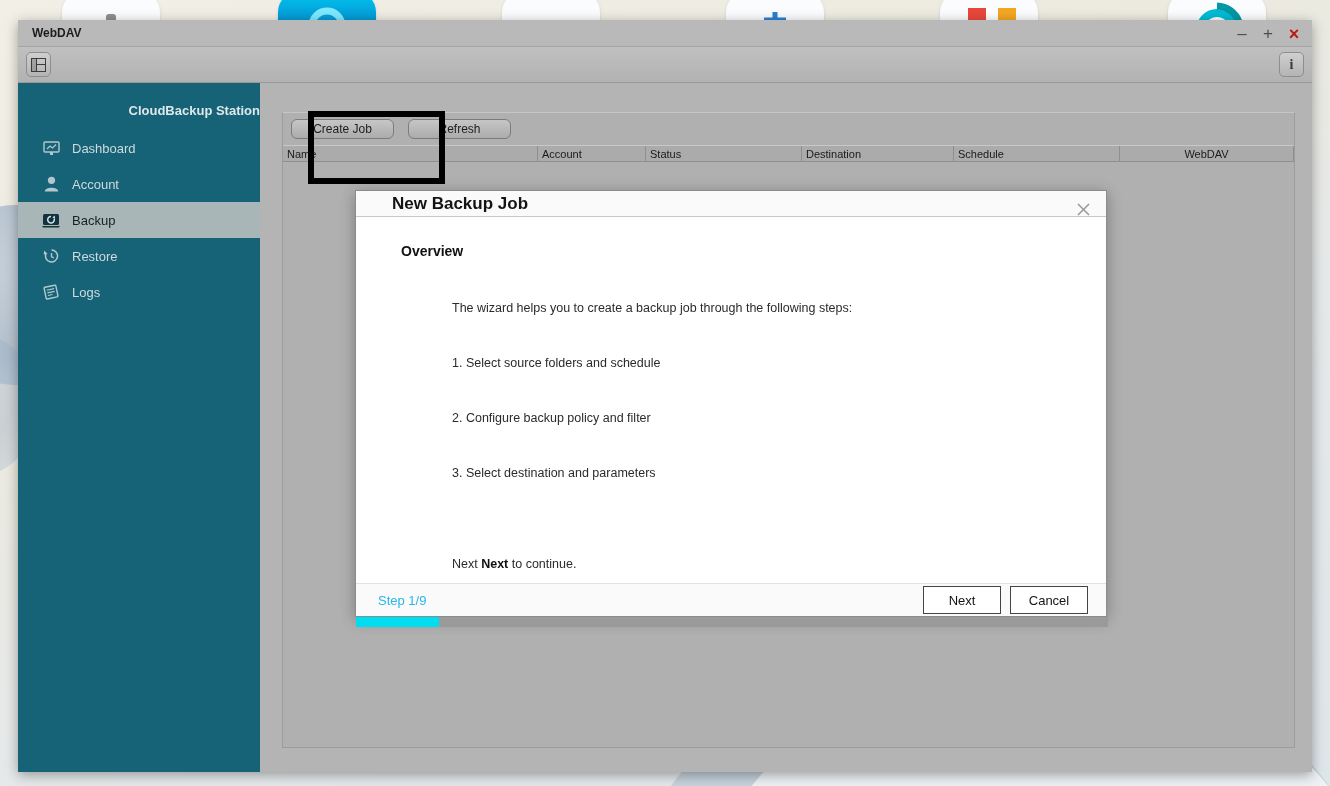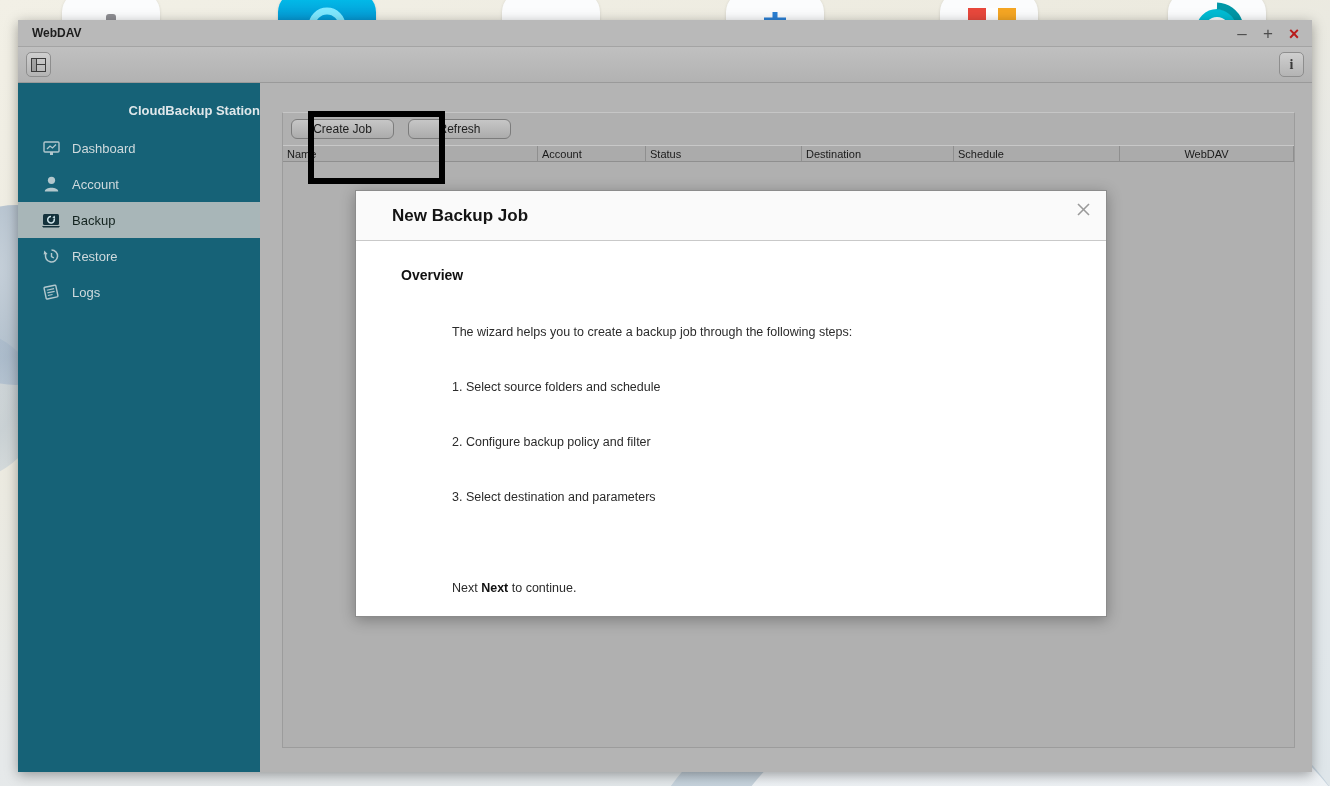--- a/index.html
+++ b/index.html
@@ -461,16 +461,26 @@
         <div id="dlg-text">
           <div class="line">The wizard helps you to create a backup job through the following steps:</div>
           <div class="line">1. Select source folders and schedule</div>
           <div class="line">2. Configure backup policy and filter</div>
           <div class="line">3. Select destination and parameters</div>
           <div class="spacer"></div>
           <div class="line"><span>Next </span><b>Next</b><span> to continue.</span></div>
         </div>
       </div>
 
+      <div id="dlg-footer">
+        <div id="step-label" style="color: rgb(41, 182, 232);">Step 1/9</div>
+        <div id="dlg-actions">
+          <div class="dlg-btn">Next</div>
+          <div class="dlg-btn">Cancel</div>
+        </div>
+        <div id="progress-track">
+          <div id="progress-fill" style="width: 11%; background: rgb(0, 220, 240);"></div>
+        </div>
+      </div>
     </div>
 
   </div>
 </div>
 
 </body></html>

